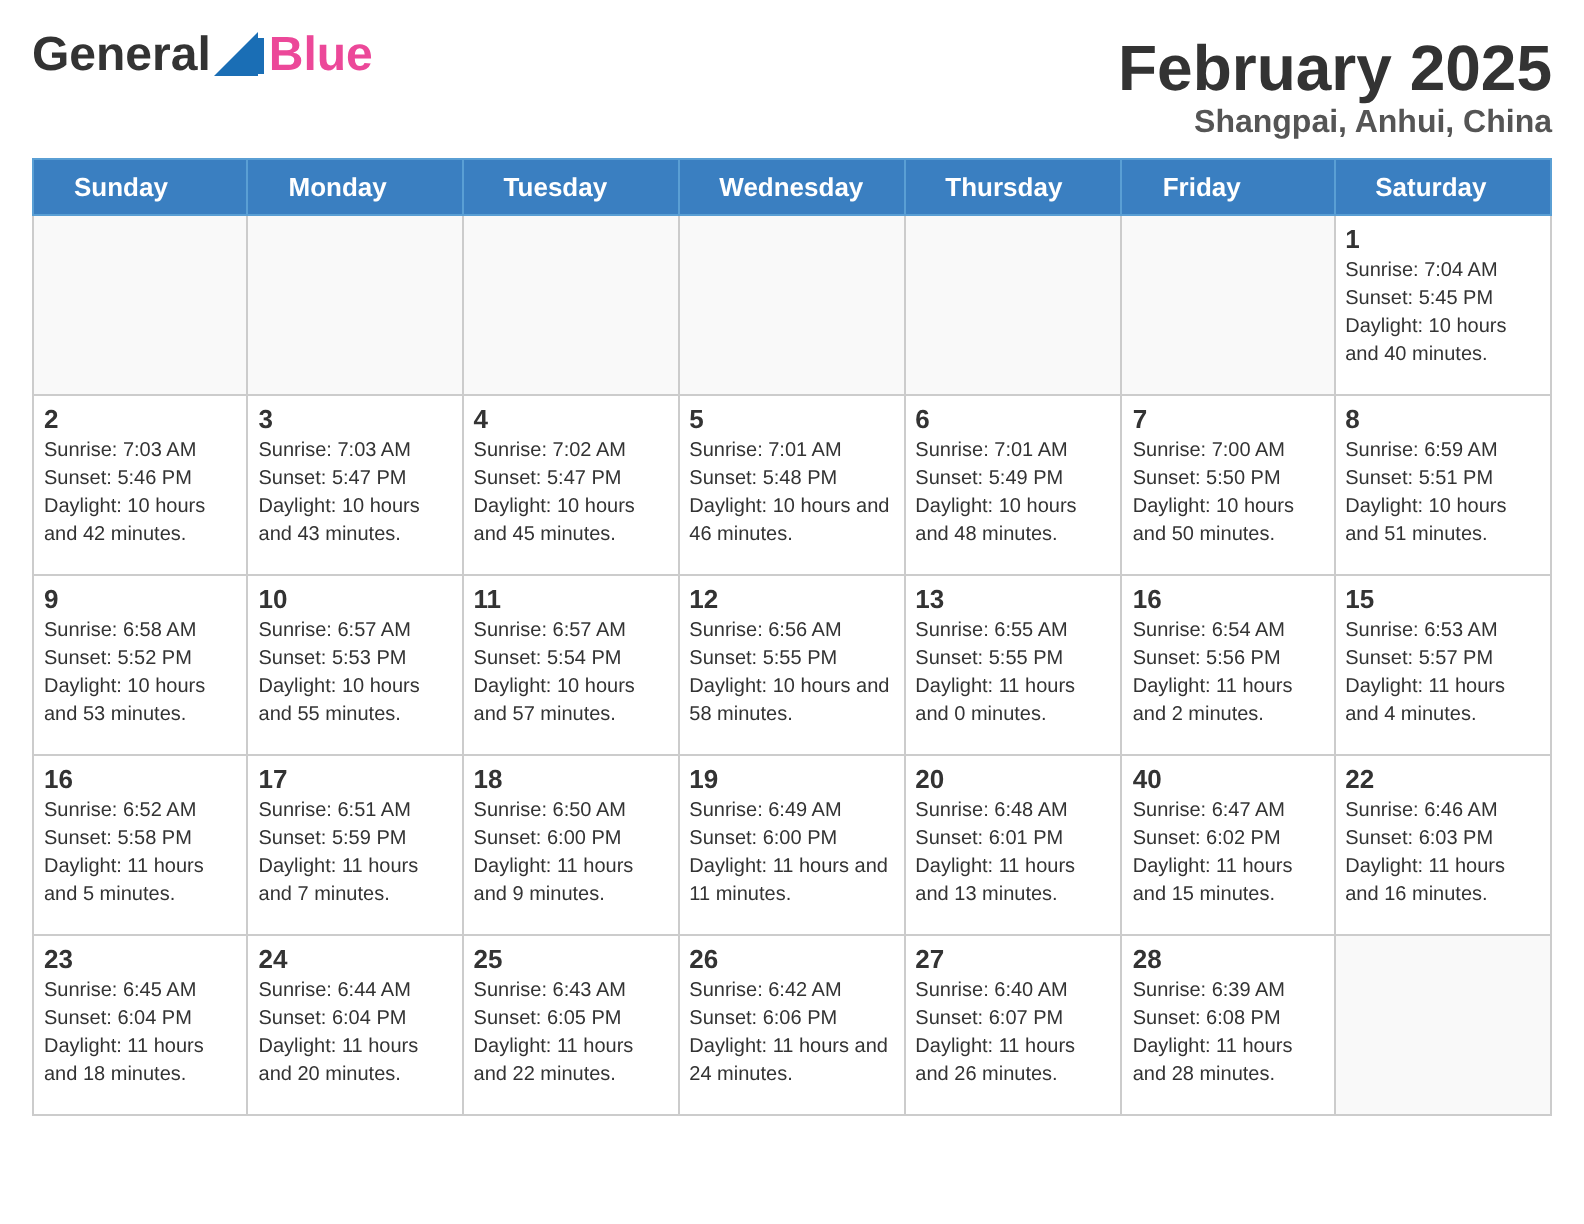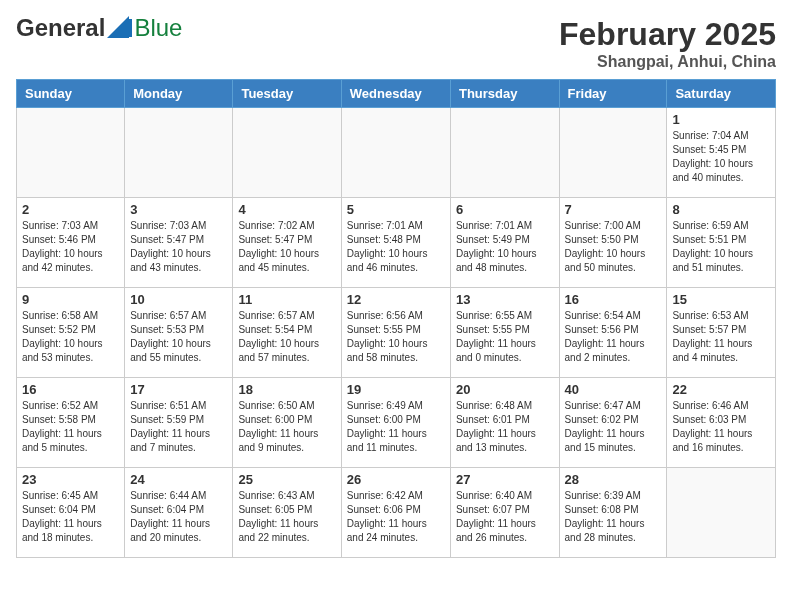--- a/index.html
+++ b/index.html
@@ -37,21 +37,21 @@
     }
     .calendar {
       width: 100%;
       border-collapse: collapse;
     }
     .calendar th {
       background: #3a7fc1;
       color: #fff;
       font-size: 13px;
       font-weight: bold;
-      padding: 6px 8px;
+      padding: 6px 20px;
       text-align: left;
       border: 1px solid #5a9fd4;
     }
     .calendar td {
       border: 1px solid #ccc;
       vertical-align: top;
       padding: 4px 5px;
       width: 110px;
       min-height: 80px;
       height: 90px;
@@ -81,21 +81,21 @@
 <div class="header">
   <div class="logo">
     <div style="display:flex; align-items:flex-end;">
       <span style="font-size:24px; font-weight:bold; color:#333; line-height:1;">General</span>
       <svg width="22" height="22" viewBox="0 0 22 22" style="margin-left:2px; margin-bottom:2px;">
         <polygon points="0,22 22,22 22,0" fill="#1a6eb5"></polygon>
       </svg>
     </div>
     <div style="display:flex; align-items:center; margin-top:-2px;">
       <div style="width:3px; height:18px; background:#1a6eb5; margin-right:0;"></div>
-      <span style="font-size:24px; font-weight:normal; color:#15803d; line-height:1; margin-left:2px;">Blue</span>
+      <span style="font-size:24px; font-weight:bold; color:#ec4899; line-height:1; margin-left:2px;">Blue</span>
     </div>
   </div>
   <div class="title-block">
     <h1>February 2025</h1>
     <h2>Shangpai, Anhui, China</h2>
   </div>
 </div>
 
 <table class="calendar">
   <thead>

